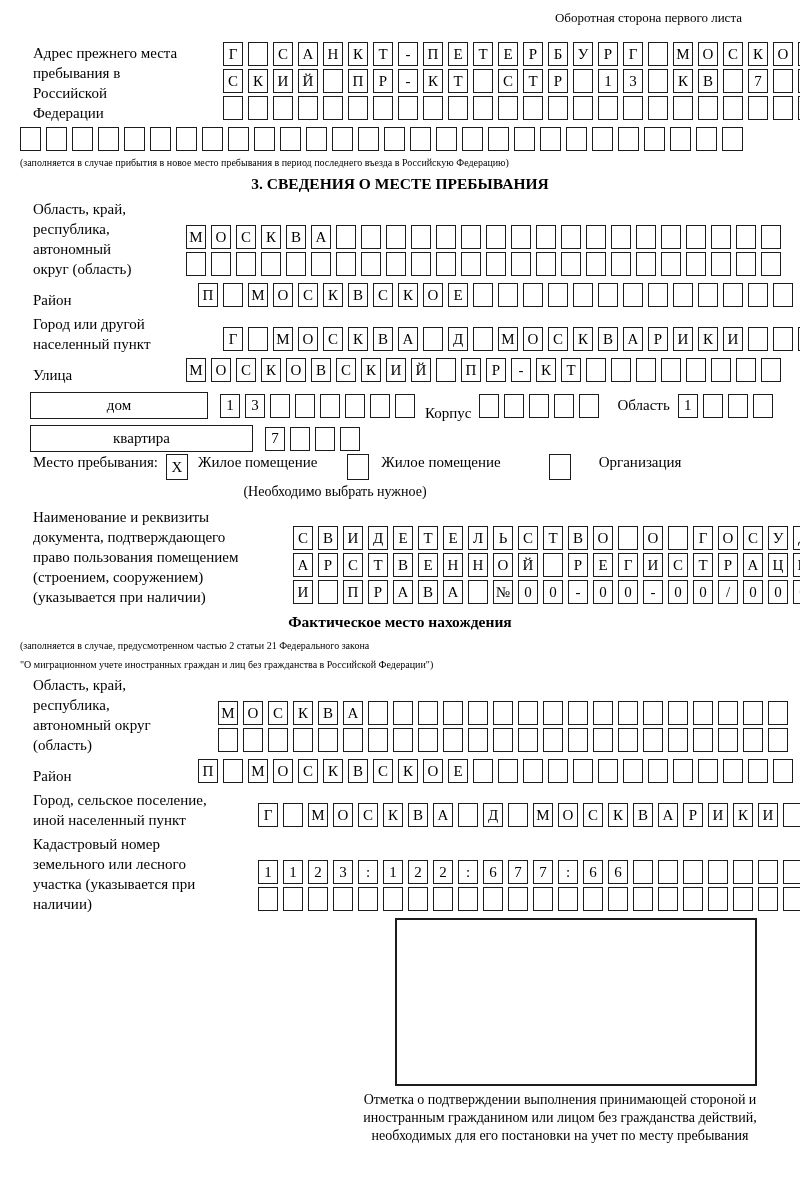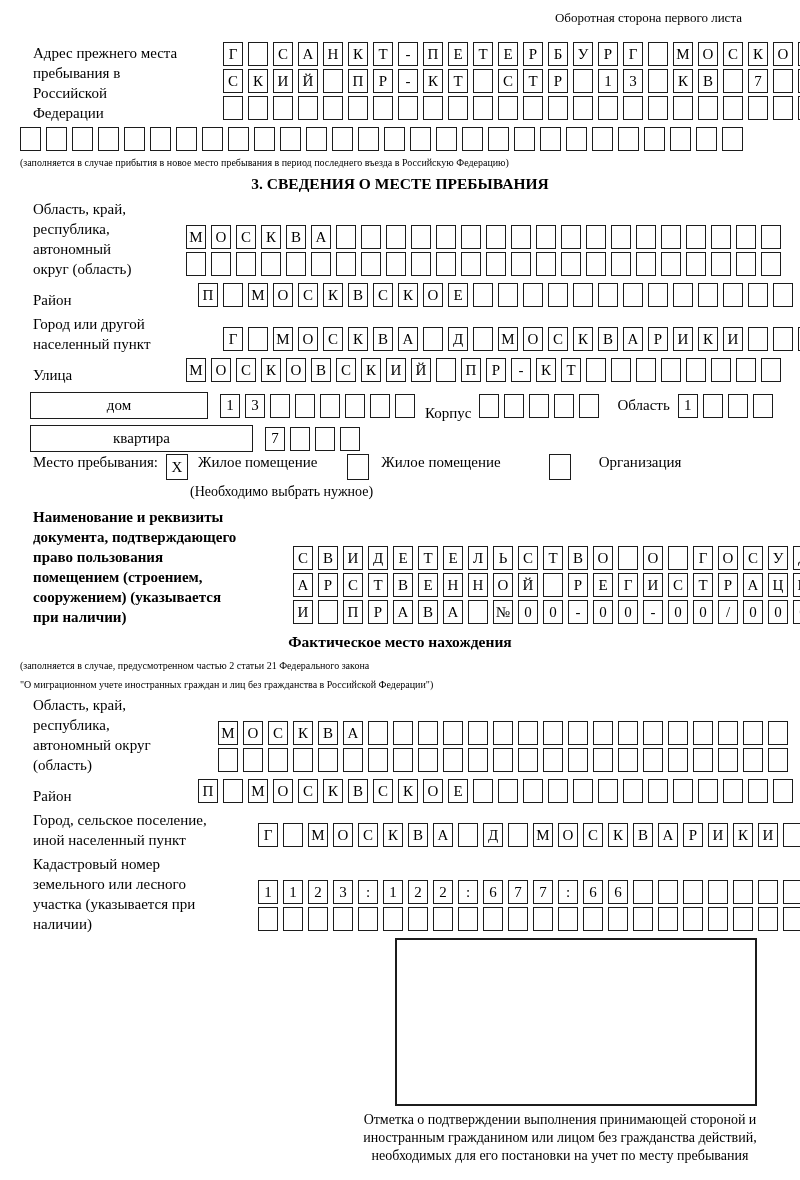--- a/index.html
+++ b/index.html
@@ -8,21 +8,21 @@
     width:800px; height:1180px; overflow:hidden;
     font-family:"Liberation Serif", serif; color:#000;
   }
   .page { padding:8px 20px 0 20px; }
 
   .hdr { text-align:right; padding-right:38px; font-size:13px; line-height:20px; margin-bottom:14px; }
 
   .grp { display:flex; align-items:flex-end; margin-bottom:4px;gap:43px; }
   .lbl { flex:none; font-size:15px; line-height:20px; padding-left:13px; }
   .w160 { width:160px; } .w123 { width:123px; } .w135 { width:135px; }
-  .w230 { width:230px;font-weight:bold; } .w155 { width:155px; } .w195 { width:195px; }
+  .w230 { width:230px; } .w155 { width:155px; } .w195 { width:195px; }
 
   .cellrow { display:flex; gap:5px; margin-bottom:3px; }
   .cellrow.inline { margin-bottom:0; }
   .cell {
     flex:none; width:20px; height:24px; border:1.6px solid #1c1c1c;
     display:flex; align-items:center; justify-content:center;
     font-size:15px; line-height:1;
   }
   .widecells .cell { width:21px; }
   .fullrow { margin:0 0 3px 0; }
@@ -41,21 +41,21 @@
   .inlbl2 { font-size:15px; margin:0 8px 0 18px; }
   .smallcap { font-size:14px; line-height:19px; padding-left:13px; margin-bottom:4px; }
 
   .stayrow { display:flex; align-items:flex-start; padding-left:13px; font-size:15px; height:27px; }
   .chk {
     flex:none; width:22px; height:26px; border:1.6px solid #1c1c1c;
     display:flex; align-items:center; justify-content:center; font-size:15px;
   }
   .mlA { margin-left:8px; } .mlB { margin-left:10px; } .mlC { margin-left:30px; }
   .mlD { margin-left:12px; } .mlE { margin-left:48px; } .mlF { margin-left:28px; }
-  .staynote { font-size:14px; line-height:19px; margin:1px 0 6px 170px; width:290px; text-align:left; }
+  .staynote { font-size:14px; line-height:19px; margin:1px 0 6px 170px; width:290px; text-align:center; }
 
   .padrows { padding-top:18px; }
 
   .stamparea { display:flex; flex-direction:column; align-items:flex-end; padding-right:23px; margin-top:4px; }
   .stampbox { width:362px; height:168px; border:2px solid #1c1c1c; background:#fff; }
   .stampnote { width:394px; font-size:14px; line-height:18px; text-align:center; margin-top:5px; }
 </style>
 </head>
 <body>
 

